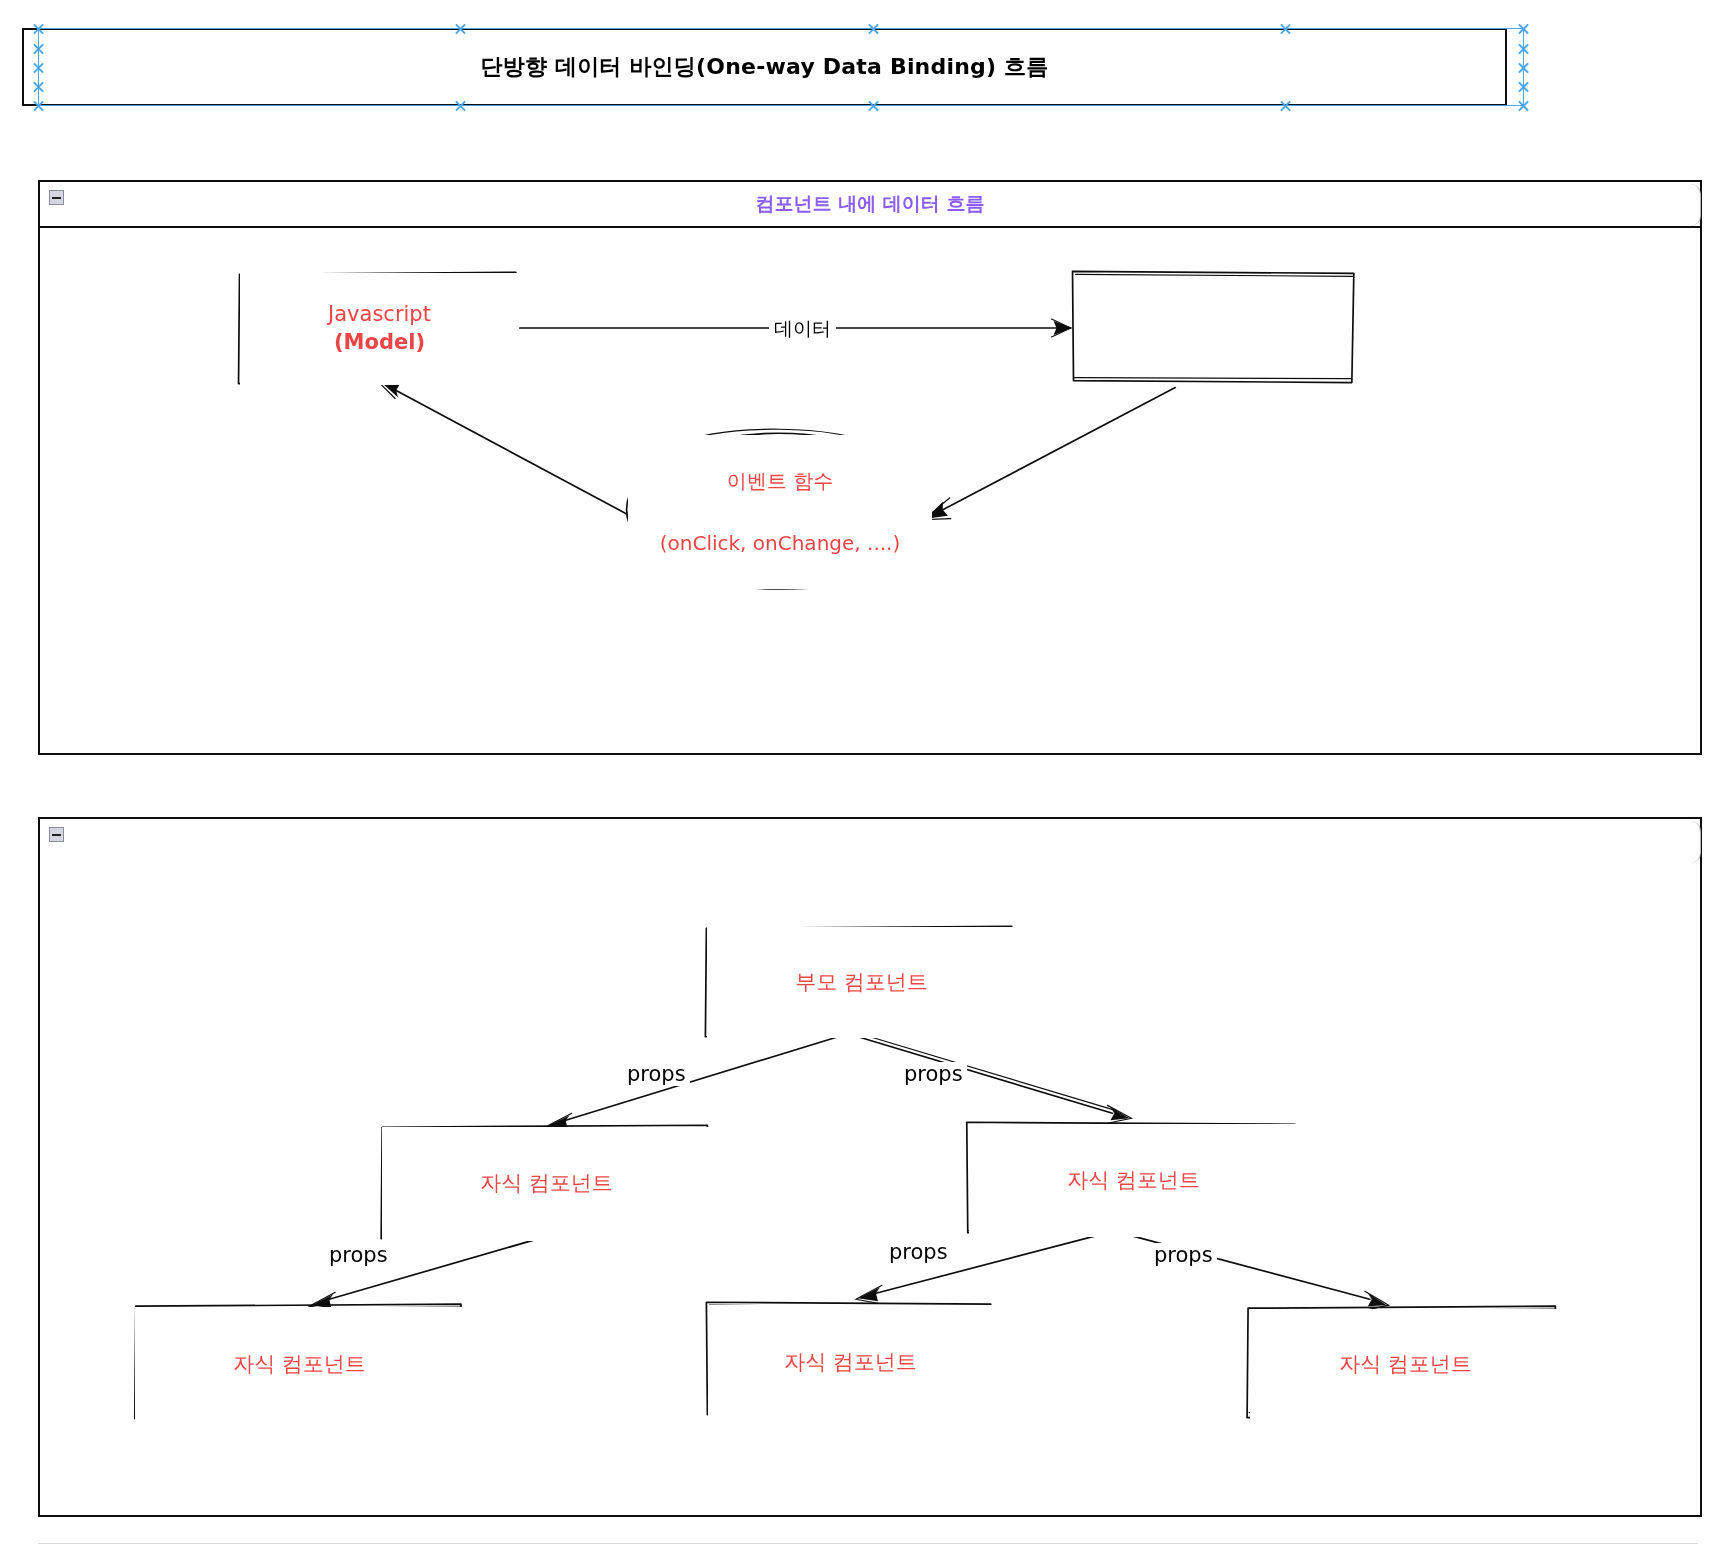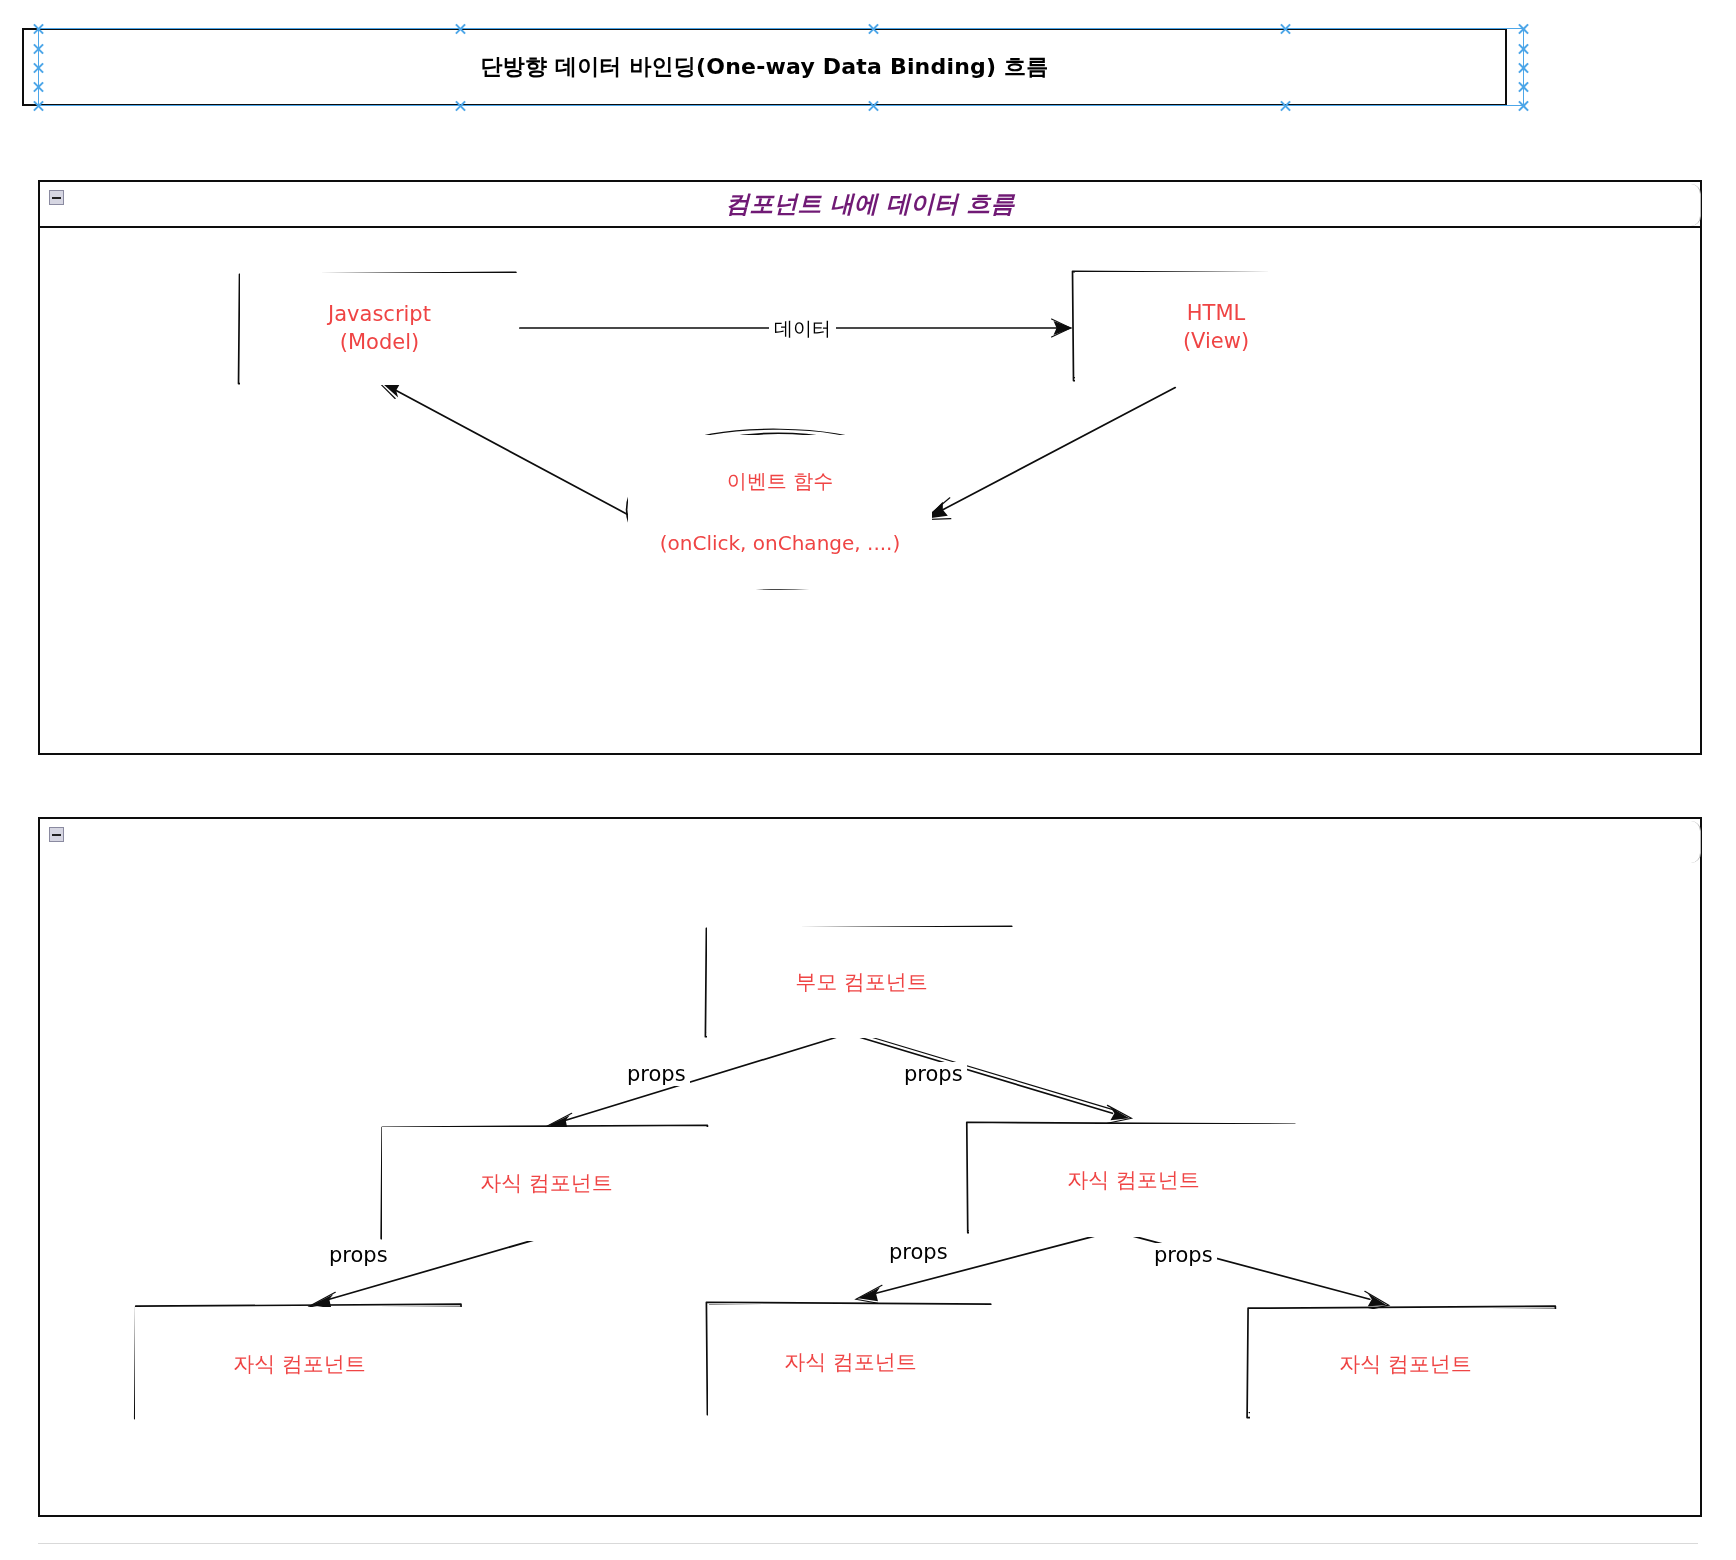--- a/index.html
+++ b/index.html
@@ -63,23 +63,22 @@
   }
   .section-header {
     position: absolute;
     left: 0; top: 0; right: 0;
     height: 46px;
     border-bottom: 2px solid #0d0d0d;
     display: flex; align-items: center; justify-content: center;
   }
   .section-header .label {
     font-family: "DejaVu Sans", sans-serif;
-    font-size: 24px; font-weight: 700; color: #701a75;
+    font-size: 19px; font-weight: 700; color: #8b5cf6;
     white-space: nowrap;
-    font-style: italic;
   }
   .collapse-btn {
     position: absolute;
     left: 9px; top: 8px;
     width: 15px; height: 15px;
     border: 1px solid #8a8aa0;
     background: #d6d6e2;
     display: flex; align-items: center; justify-content: center;
     cursor: pointer;
   }
@@ -108,21 +107,21 @@
     position: relative;
     z-index: 2;
     text-align: center;
     line-height: 1.32;
     color: #ef4444;
   }
   .hand {
     font-family: "DejaVu Sans", sans-serif;
     font-size: 21px;
   }
-  .hand .b { font-weight: 400; display: block; }
+  .hand .b { font-weight: 700; display: block; }
   .ko {
     font-family: "DejaVu Sans", sans-serif;
     font-size: 21px;
     color: #000;
   }
 
   
   .edge-label {
     position: absolute;
     background: #ffffff;
@@ -236,26 +235,20 @@
       <path class="stroke-thin" d="M 362,199 L 339,201 L 356,218"></path>
     </svg>
 
     <div class="node" style="left:200px; top:91px; width:279px; height:112px;">
       <div class="txt hand">
         <span>Javascript</span>
         <span class="b">(Model)</span>
       </div>
     </div>
 
-    <div class="node" style="left:1035px; top:90px; width:282px; height:112px;">
-      <div class="txt hand">
-        <span>HTML</span>
-        <span class="b">(View)</span>
-      </div>
-    </div>
 
     <div class="node" style="left:588px; top:253px; width:304px; height:154px;">
       <div class="txt hand" style="font-size:20px;">
         <span style="display:block;text-align:center;">이벤트 함수</span>
         <span style="display:block;margin-top:36px;">(onClick, onChange, ....)</span>
       </div>
     </div>
 
     <div class="edge-label" style="left:729px; top:133px;">데이터</div>
   </div>

